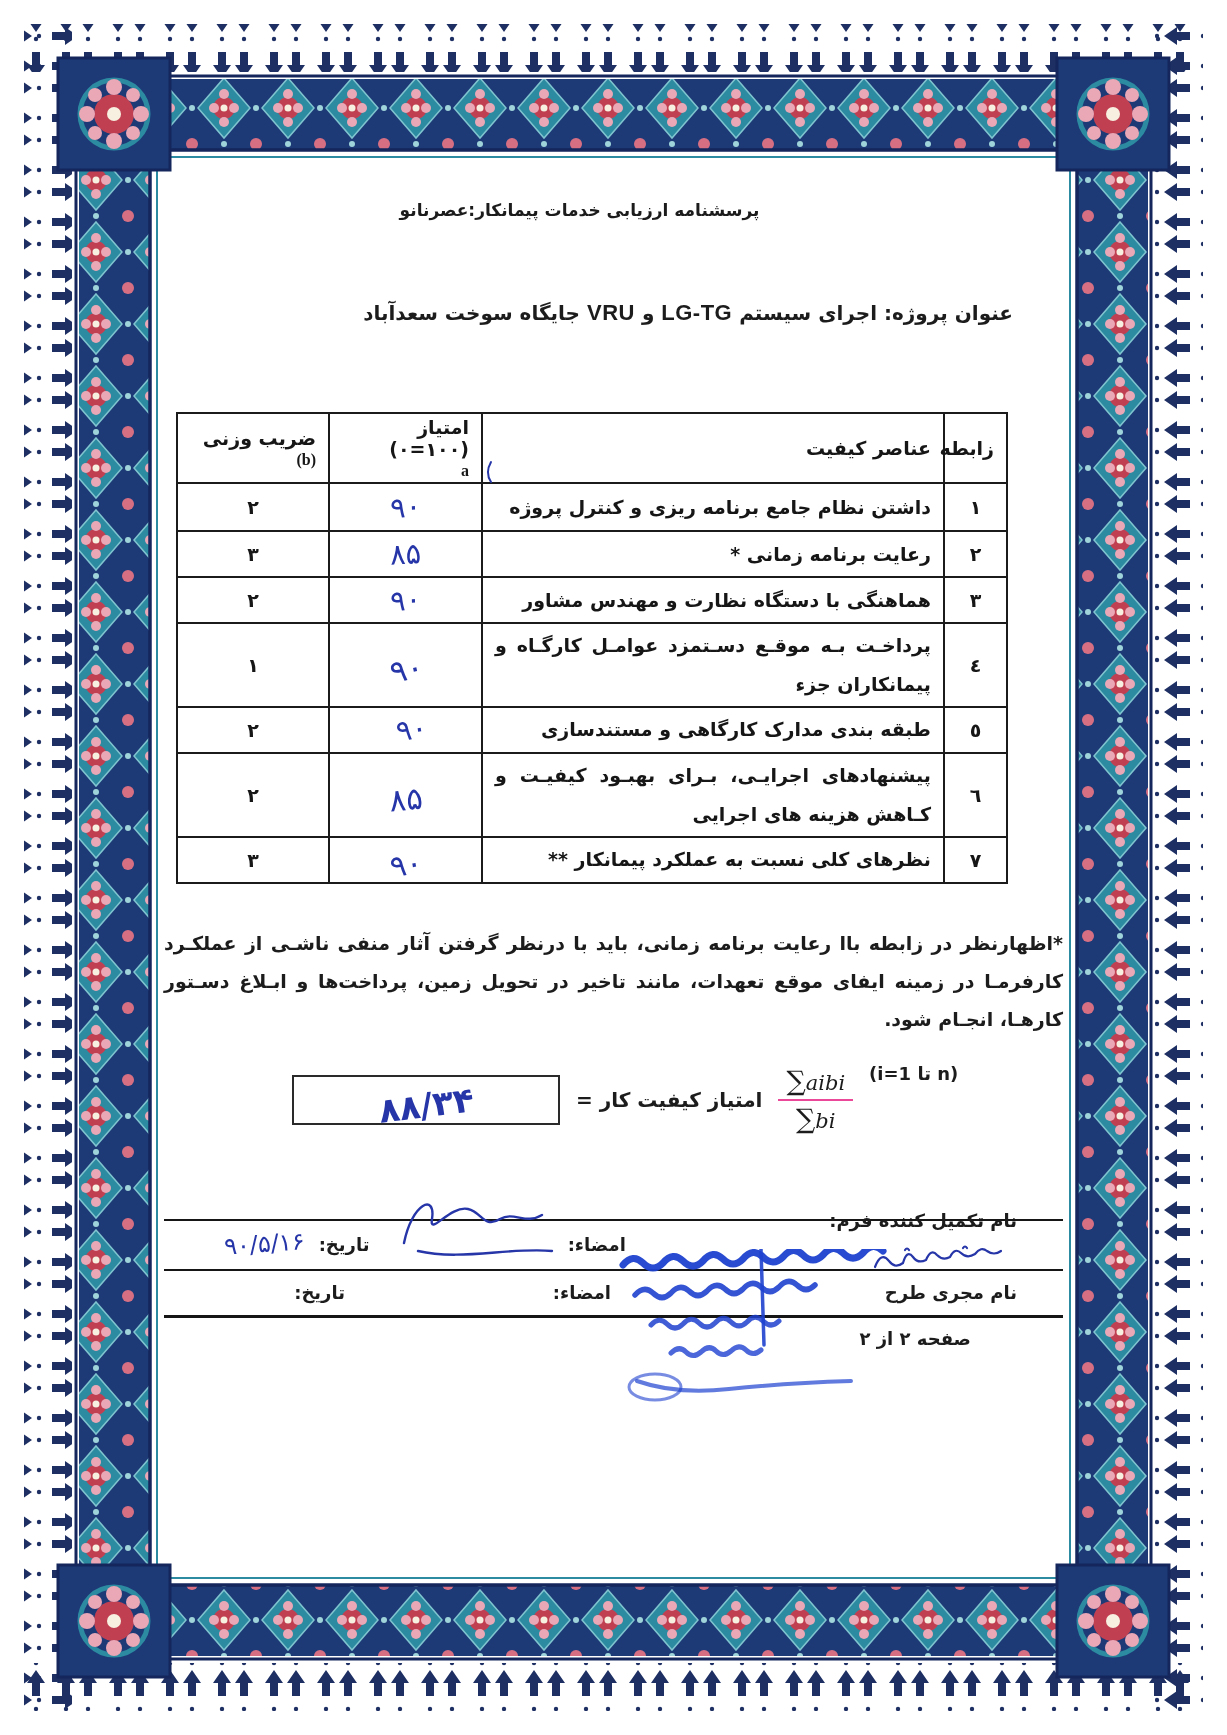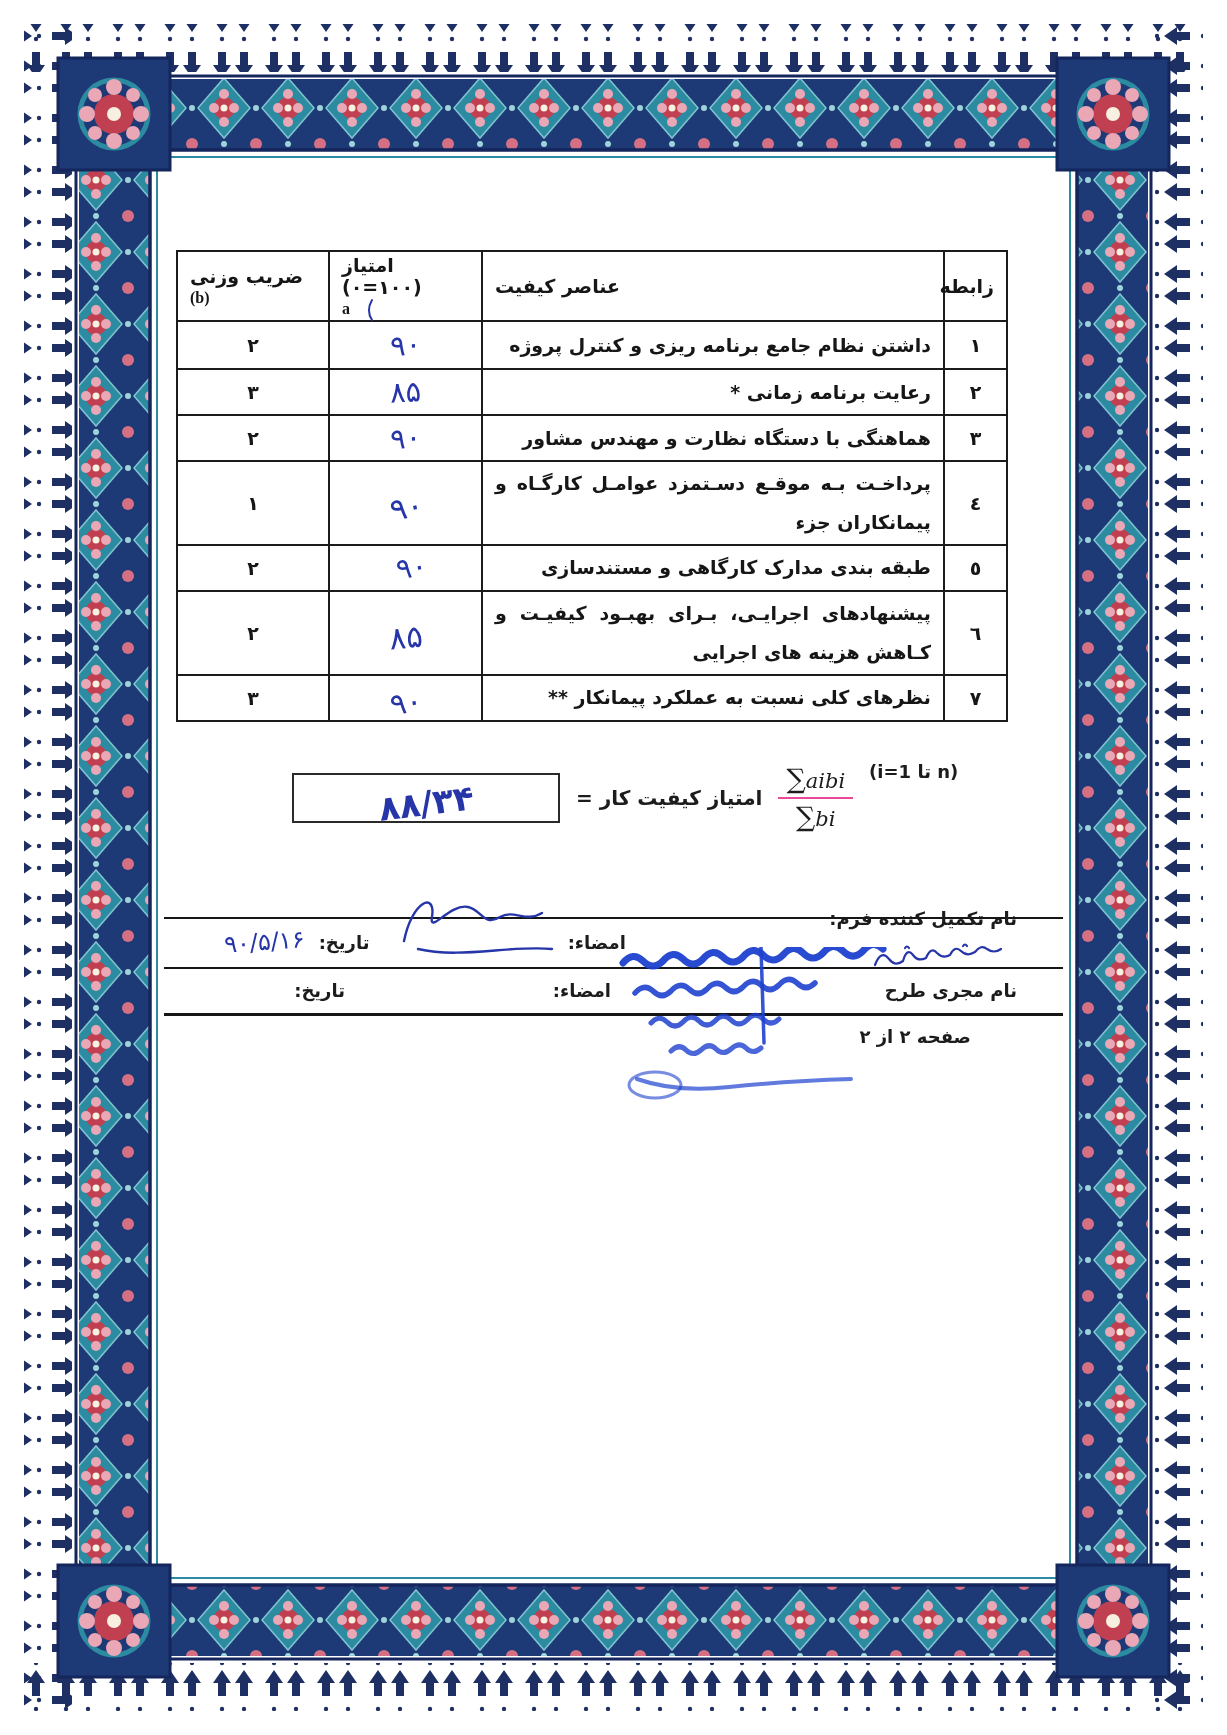--- a/index.html
+++ b/index.html
@@ -24,21 +24,21 @@
 
   
   table.eval{
     margin:86px 55px 0 auto; border-collapse:collapse; width:830px;
     table-layout:fixed; direction:rtl;
   }
   table.eval td, table.eval th{
     border:2px solid #1b1b1b; font-size:19px; font-weight:bold; color:#161616;
     padding:2px 12px; vertical-align:middle;
   }
-  th{text-align:left;border-radius:28px;}
+  th{text-align:right;border-radius:28px;}
   tr.hdr{height:58px;}
   tr.r1{height:48px;} tr.r2{height:46px;} tr.r3{height:46px;}
   tr.r4{height:72px;} tr.r5{height:46px;} tr.r6{height:82px;} tr.r7{height:46px;}
   td.c-no{text-align:center; font-size:18px;}
   td.c-q{text-align:justify; text-align-last:right; line-height:2.05; padding:2px 16px;border-radius:12px;}
   td.c-score{text-align:center; position:relative;}
   td.c-w{text-align:center;}
   .sub{font-size:16px; font-weight:bold; font-family:"Liberation Serif", serif; margin-top:2px; position:relative;}
   .pen-mark{position:absolute; margin-right:-26px; margin-top:-2px;}
 
@@ -185,21 +185,29 @@
     <rect x="157" y="157" width="913" height="1421" fill="none" stroke="#2c8ba0" stroke-width="2"></rect>
 
     <use href="#cm" x="114" y="114"></use>
     <use href="#cm" x="1113" y="114"></use>
     <use href="#cm" x="114" y="1621"></use>
     <use href="#cm" x="1113" y="1621"></use>
   </svg>
 
   <div class="content">
 
-
+    <div class="doc-title">پرسشنامه ارزیابی خدمات پیمانکار:عصرنانو</div>
+
+    <div class="project-title" dir="rtl">
+      <span>عنوان پروژه: اجرای سیستم</span>
+      <span class="latin">LG-TG</span>
+      <span>و</span>
+      <span class="latin">VRU</span>
+      <span>جایگاه سوخت سعدآباد</span>
+    </div>
 
     <table class="eval">
       <colgroup>
         <col style="width:63px">
           <col style="width:462px">
           <col style="width:153px">
           <col style="width:152px">
       </colgroup>
       <tbody>
           <tr class="hdr">
@@ -261,20 +269,21 @@
       <tr class="r7">
         <td class="c-no">٧</td>
         <td class="c-q">نظرهای کلی نسبت به عملکرد پیمانکار **</td>
         <td class="c-score"><span class="hand score-hand" dir="ltr">۹۰</span></td>
         <td class="c-w">٣</td>
       </tr>
     </tbody>
       </table>
 
     <div class="notes">
+      <p class="note1">*اظهارنظر در زابطه باا رعایت برنامه زمانی، باید با درنظر گرفتن آثار منفی ناشـی از عملکـرد کارفرمـا در زمینه ایفای موقع تعهدات، مانند تاخیر در تحویل زمین، پرداخت‌ها و ابـلاغ دسـتور کارهـا، انجـام شود.</p>
     </div>
 
     <div class="formula-row">
       <span class="result-box">
         <span class="hand result-hand" dir="ltr">۸۸/۳۴</span>
       </span>
       <span class="eq-label">امتیاز کیفیت کار =</span>
       <span class="frac">
         <span class="num">
           <span class="sig">∑</span><span>aibi</span>

